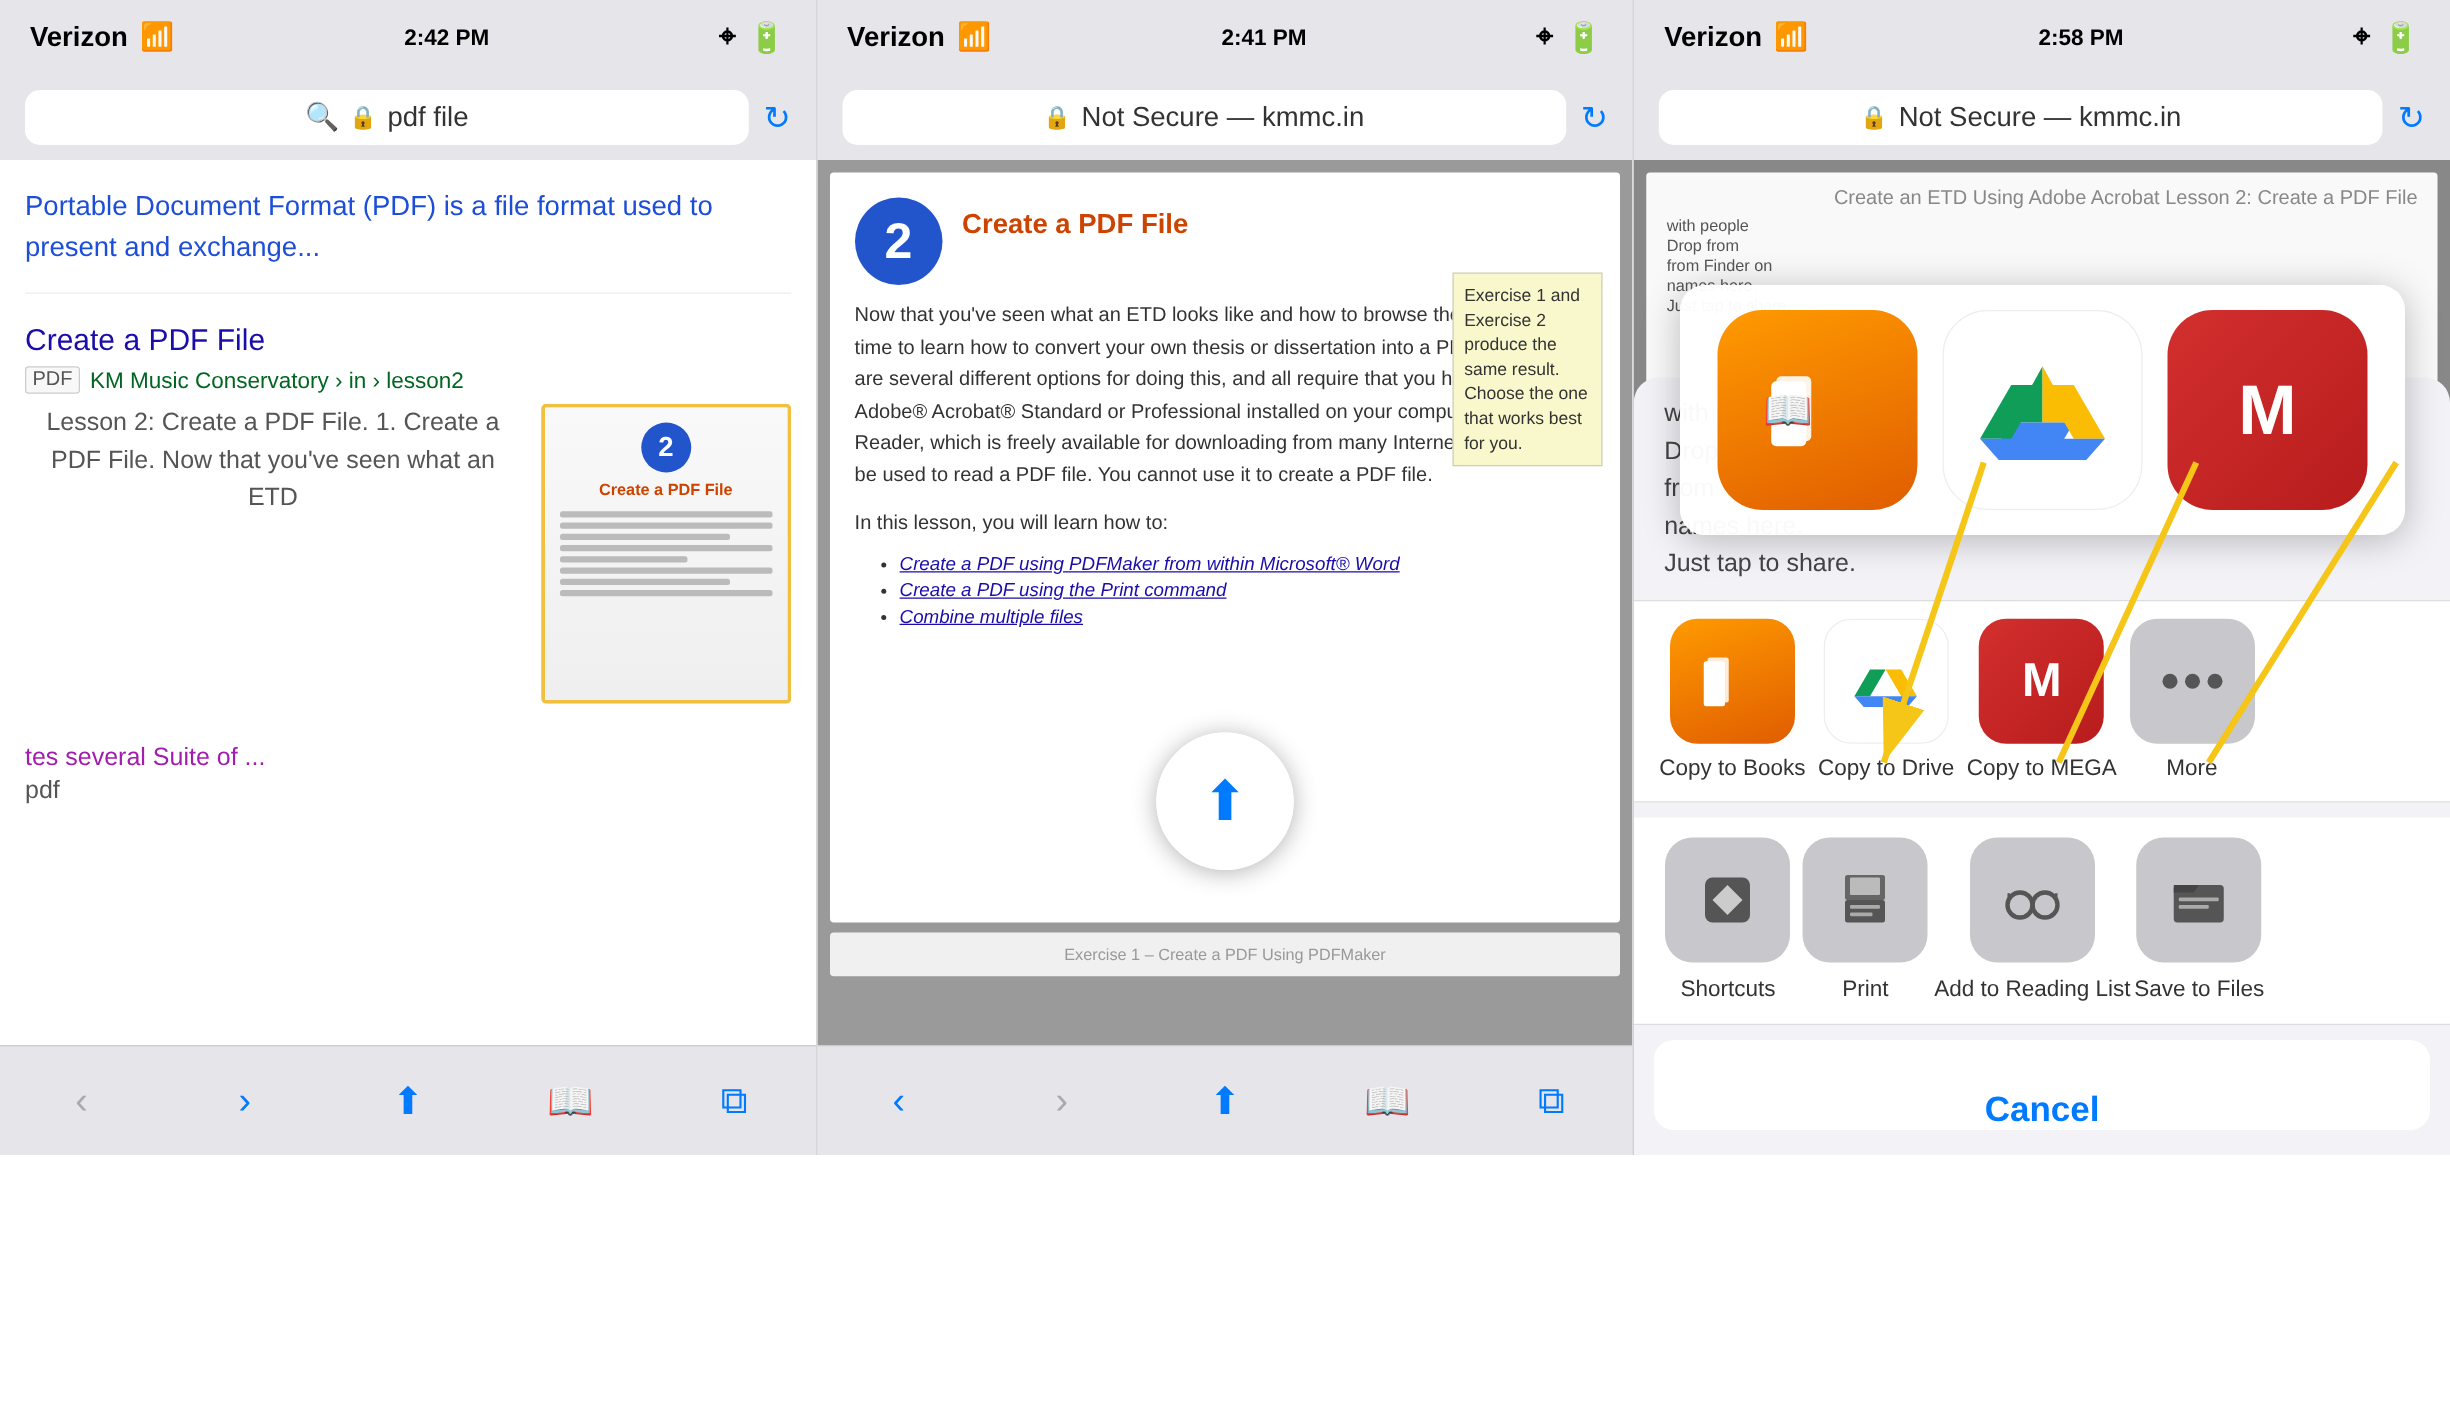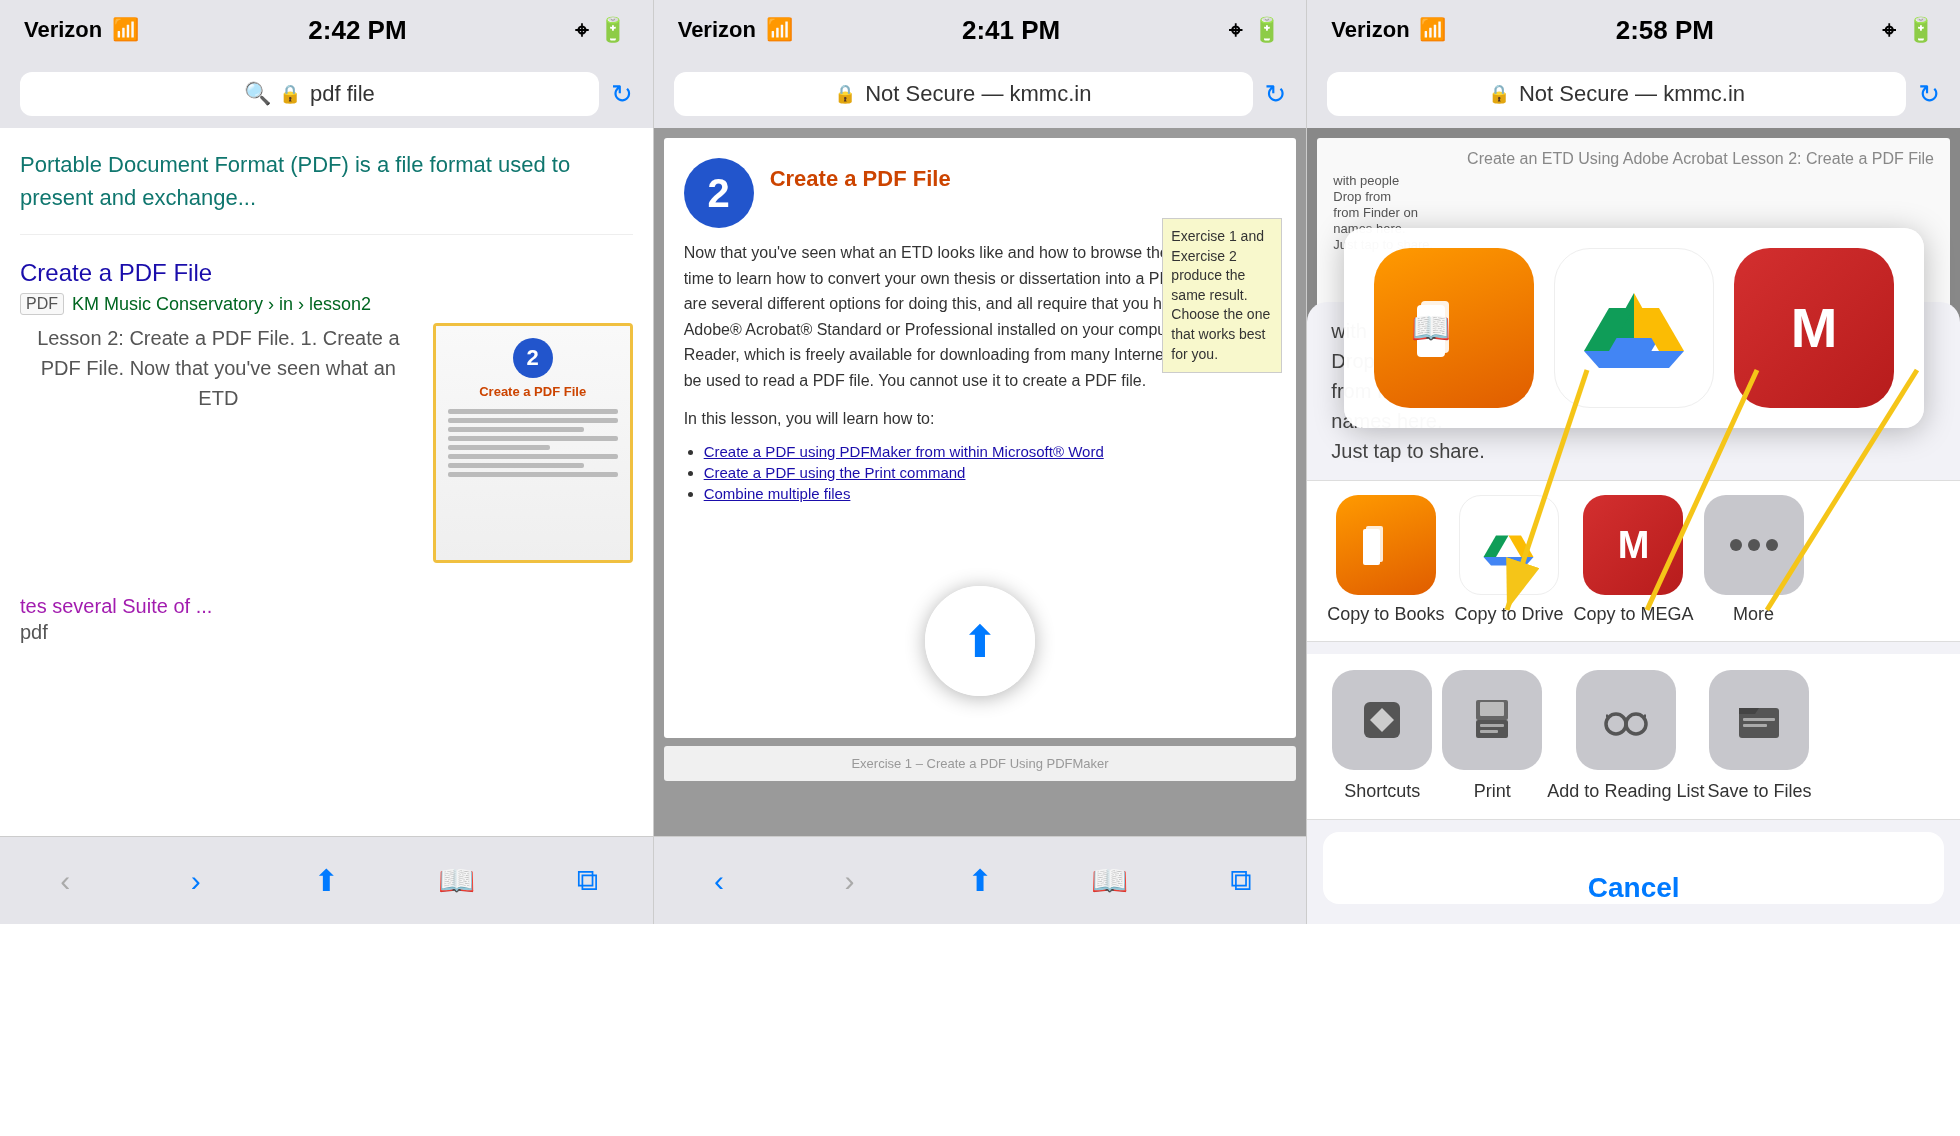--- a/index.html
+++ b/index.html
@@ -33,21 +33,21 @@
       background: #e5e5ea;
       display: flex;
       align-items: center;
       justify-content: space-between;
       padding: 0 24px;
       font-size: 24px;
       font-weight: 600;
       flex-shrink: 0;
     }
     .status-bar-left { display: flex; align-items: center; gap: 10px; font-size: 22px; }
-    .status-bar-center { font-size: 26px; font-weight: 600; }
+    .status-bar-center { font-size: 18px; font-weight: 600; }
     .status-bar-right { display: flex; align-items: center; gap: 10px; }
 
     
     .address-bar {
       height: 68px;
       background: #e5e5ea;
       display: flex;
       align-items: center;
       justify-content: center;
       padding: 0 20px;
@@ -72,21 +72,21 @@
 
     
     .search-results {
       flex: 1;
       overflow-y: auto;
       padding: 20px;
       background: #fff;
     }
     .search-snippet {
       font-size: 22px;
-      color: #0f766e;
+      color: #1d4ed8;
       line-height: 1.5;
       margin-bottom: 24px;
       padding-bottom: 20px;
       border-bottom: 1px solid #eee;
     }
     .search-result-item {
       margin-bottom: 28px;
     }
     .result-title {
       font-size: 24px;
@@ -251,21 +251,21 @@
       right: 14px;
       top: 80px;
       width: 120px;
       background: #f8f8cc;
       border: 1px solid #ccc;
       padding: 8px;
       font-size: 14px;
       color: #333;
       line-height: 1.4;
     }
-    .pdf-list { margin-left: 20px; font-size: 15px; color: #333; }
+    .pdf-list { margin-left: 36px; font-size: 15px; color: #333; font-style: italic; }
     .pdf-list li { margin-bottom: 4px; }
     .pdf-list li a { color: #1a0dab; text-decoration: underline; }
 
     
     .share-btn-overlay {
       position: absolute;
       bottom: 140px;
       left: 50%;
       transform: translateX(-50%);
       width: 110px;

